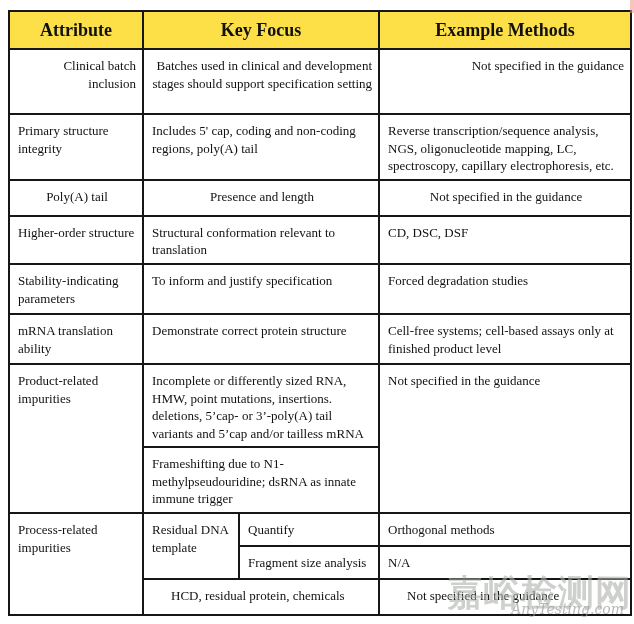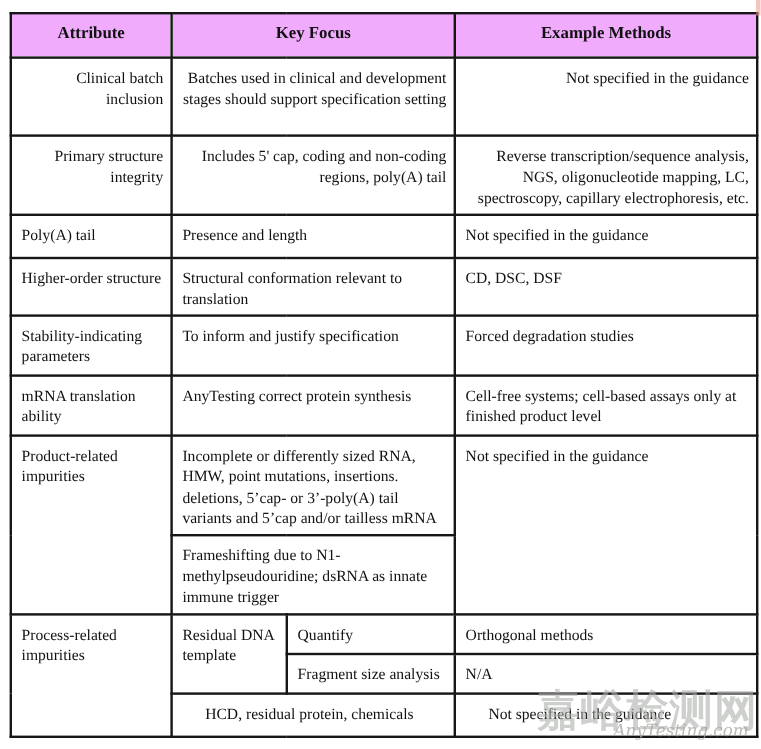--- a/index.html
+++ b/index.html
@@ -22,31 +22,31 @@
   }
   .spec-table th, .spec-table td {
     border: 2px solid #161616;
     padding: 7px 6px 4px 8px;
     vertical-align: top;
     font-size: 13px;
     line-height: 1.35;
     overflow: hidden;
   }
   .spec-table th {
-    background: #f0abfc;
+    background: #fde047;
     font-weight: bold;
-    font-size: 14px;
+    font-size: 18px;
     text-align: center;
     vertical-align: middle;
     height: 23px;
     padding: 6px 4px;
   }
   tr.r1 td { height: 52px; text-align: right; }
-  tr.r2 td { height: 51px; text-align: right; }
-  tr.r3 td { height: 23px; }
+  tr.r2 td { height: 51px; }
+  tr.r3 td { height: 23px; text-align: center; }
   tr.r4 td { height: 35px; }
   tr.r5 td { height: 37px; }
   tr.r6 td { height: 37px; }
   tr.r7a td { height: 67px; }
   tr.r7b td { height: 53px; }
   tr.r8a td { height: 20px; margin-top: 24px; }
   tr.r8b td { height: 20px; }
   tr.r8c td { height: 23px; padding-left: 27px; }
   .watermark {
     position: absolute;
@@ -129,21 +129,21 @@
     </tr>
 
     <tr class="r5">
       <td>Stability-indicating parameters</td>
       <td colspan="2">To inform and justify specification</td>
       <td>Forced degradation studies</td>
     </tr>
 
     <tr class="r6">
       <td>mRNA translation ability</td>
-      <td colspan="2">AnyTesting correct protein synthesis</td>
+      <td colspan="2">Demonstrate correct protein structure</td>
       <td>Cell-free systems; cell-based assays only at finished product level</td>
     </tr>
 
     <tr class="r7a">
       <td rowspan="2">Product-related impurities</td>
       <td colspan="2">Incomplete or differently sized RNA, HMW, point mutations, insertions. deletions, 5’cap- or 3’-poly(A) tail variants and 5’cap and/or tailless mRNA</td>
       <td rowspan="2">Not specified in the guidance</td>
     </tr>
     <tr class="r7b">
       <td colspan="2">Frameshifting due to N1-methylpseudouridine; dsRNA as innate immune trigger</td>

